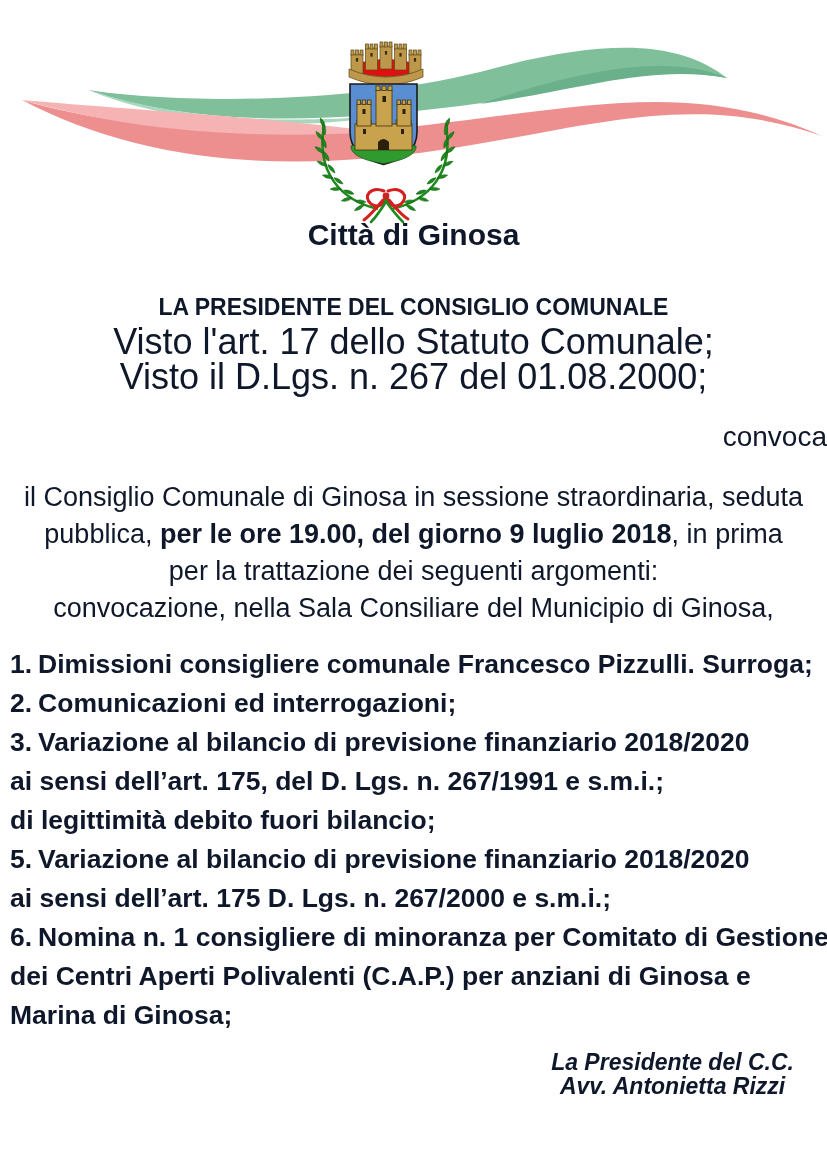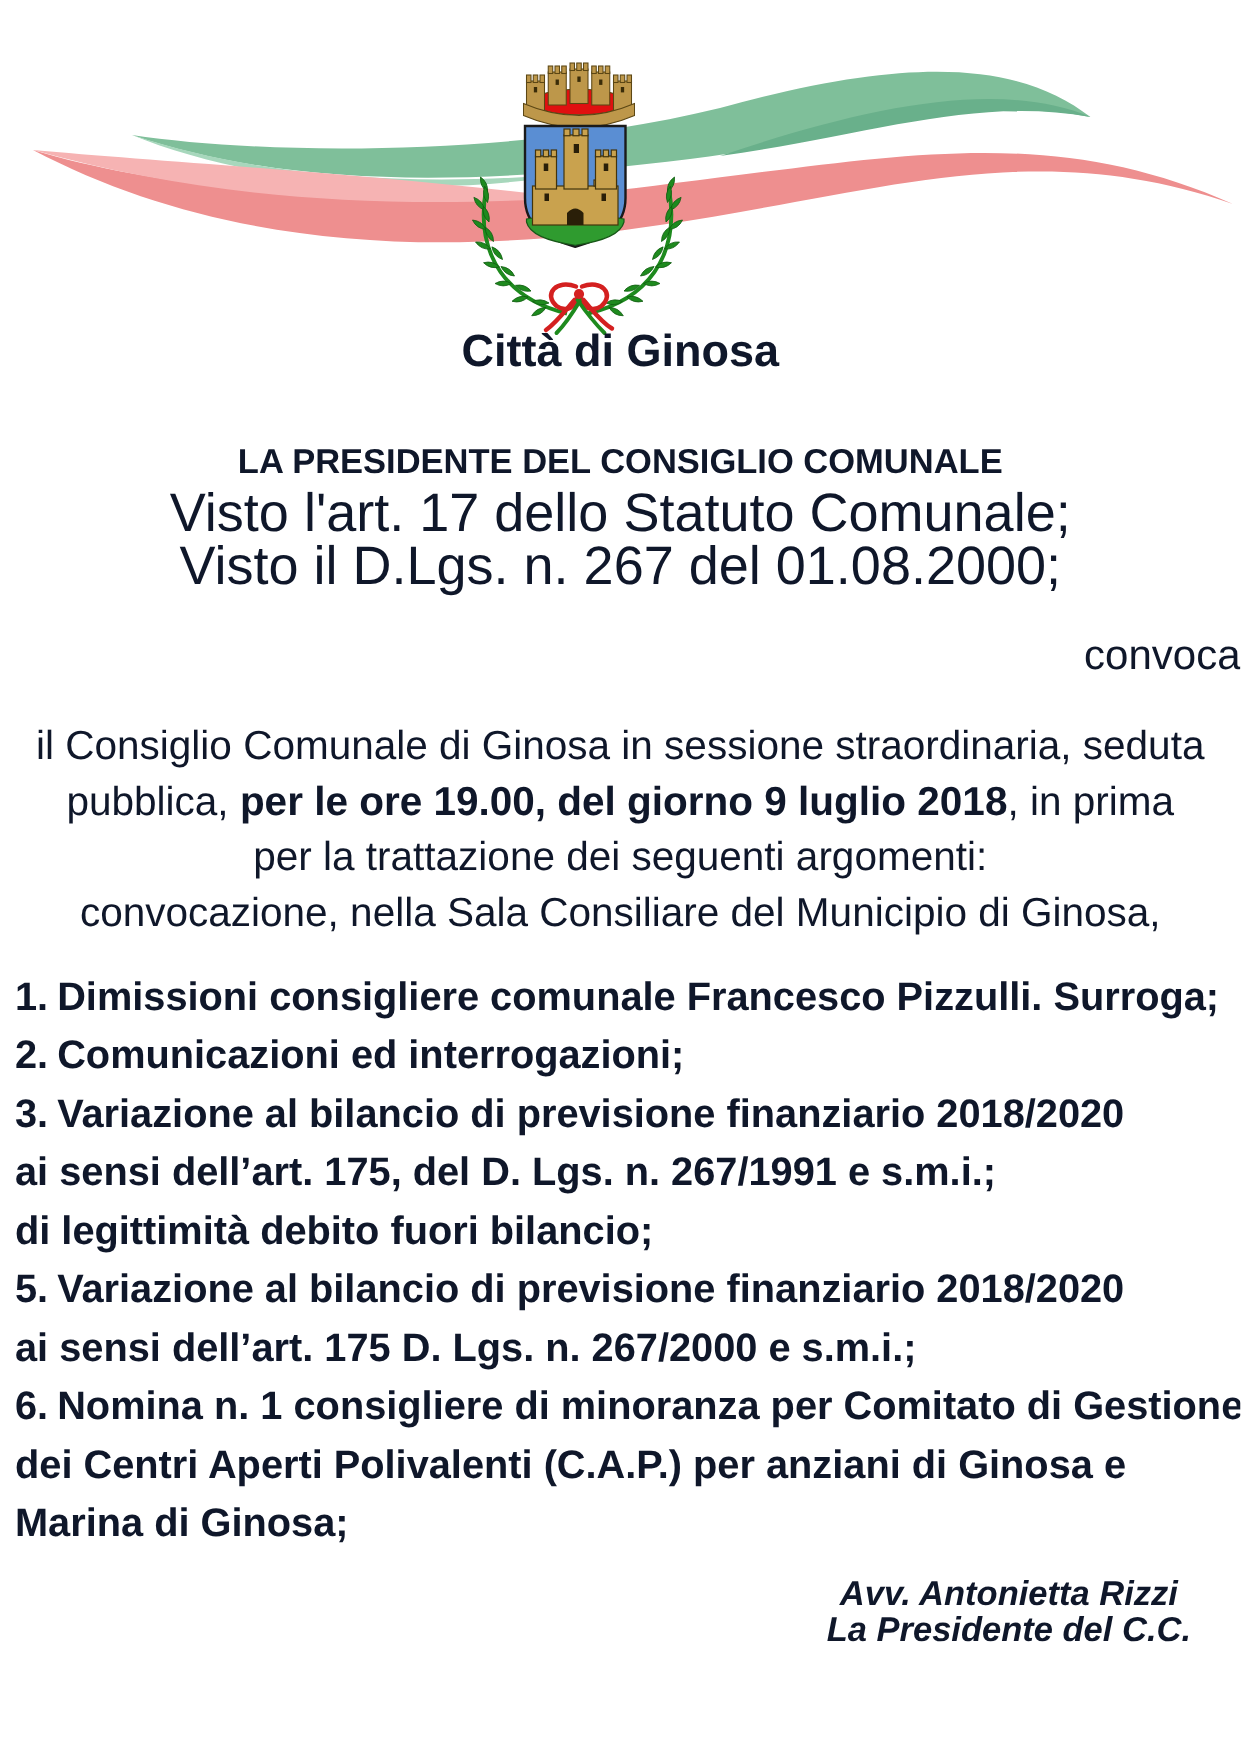--- a/index.html
+++ b/index.html
@@ -181,17 +181,17 @@
       <div class="aline">ai sensi dell’art. 175, del D. Lgs. n. 267/1991 e s.m.i.;</div>
       <div class="aline">di legittimità debito fuori bilancio;</div>
       <div class="aline"><span class="num">5.</span>Variazione al bilancio di previsione finanziario 2018/2020</div>
       <div class="aline">ai sensi dell’art. 175 D. Lgs. n. 267/2000 e s.m.i.;</div>
       <div class="aline"><span class="num">6.</span>Nomina n. 1 consigliere di minoranza per Comitato di Gestione</div>
       <div class="aline">dei Centri Aperti Polivalenti (C.A.P.) per anziani di Ginosa e</div>
       <div class="aline">Marina di Ginosa;</div>
     </div>
 
   <div class="signature">
+    <div>La Presidente del C.C.</div>
     <div>Avv. Antonietta Rizzi</div>
-    <div>La Presidente del C.C.</div>
   </div>
 
 </div>
 
 </body></html>

